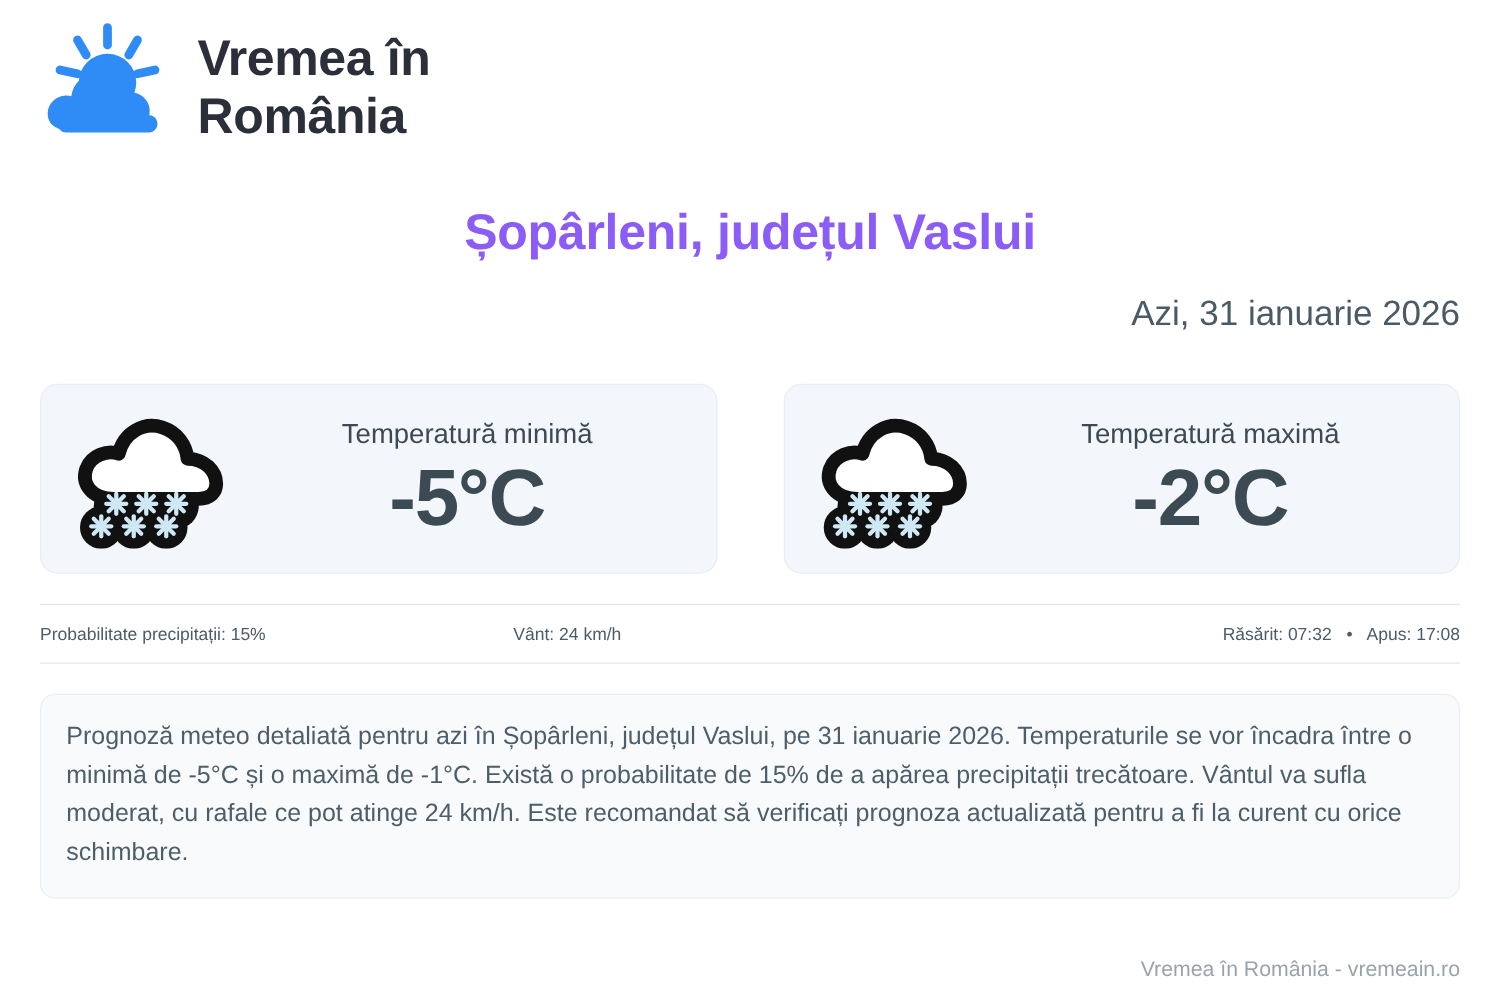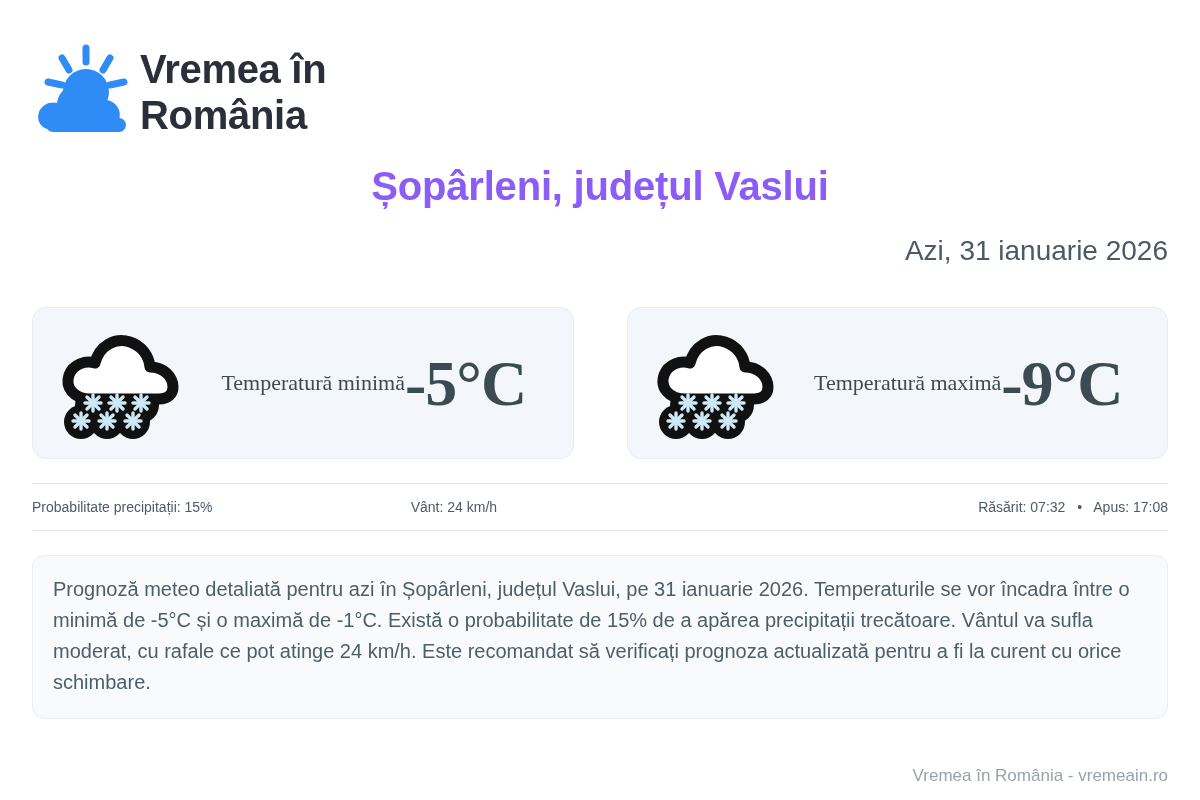--- a/index.html
+++ b/index.html
@@ -15,21 +15,22 @@
   .page {
     position: relative;
     width: 1200px;
     height: 800px;
     padding: 0 32px;
   }
 
   
   .header {
     display: flex;
-    align-items: center;
+    align-items: flex-end;
+    gap: 18px;
     padding-top: 67px;
     height: 116px;
   }
 
   .logo-mark {
     width: 108px;
     height: 100px;
     flex: 0 0 108px;
     display: block;
   }
@@ -80,25 +81,24 @@
   }
 
   .card-icon {
     width: 128px;
     height: 112px;
     flex: 0 0 128px;
   }
 
   .card-body {
     display: flex;
-    flex-direction: row;
+    flex-direction: column;
     align-items: center;
     justify-content: center;
     flex: 1 1 auto;
-    font-family: Liberation Serif, serif;
   }
 
   .card-label {
     font-size: 22px;
     color: #3d4a54;
     font-weight: 400;
     line-height: 28px;
   }
 
   .card-temp {
@@ -303,21 +303,21 @@
               <line x1="-8" y1="0" x2="8" y2="0"></line>
                 <line x1="0" y1="-8" x2="0" y2="8"></line>
               <line x1="-6" y1="-6" x2="6" y2="6"></line>
                 <line x1="-6" y1="6" x2="6" y2="-6"></line>
             </g>
           </g>
         </svg>
       </span>
       <div class="card-body">
         <div class="card-label">Temperatură maximă</div>
-        <div class="card-temp">-9°C</div>
+        <div class="card-temp">-2°C</div>
       </div>
     </div>
 
   </div>
 
   <div class="divider"></div>
 
   <div class="stats">
     <div class="stat-left">Probabilitate precipitații: 15%</div>
     <div class="stat-center">Vânt: 24 km/h</div>

